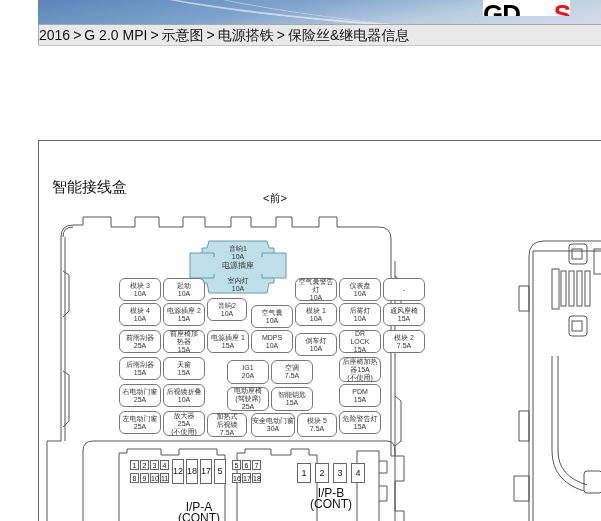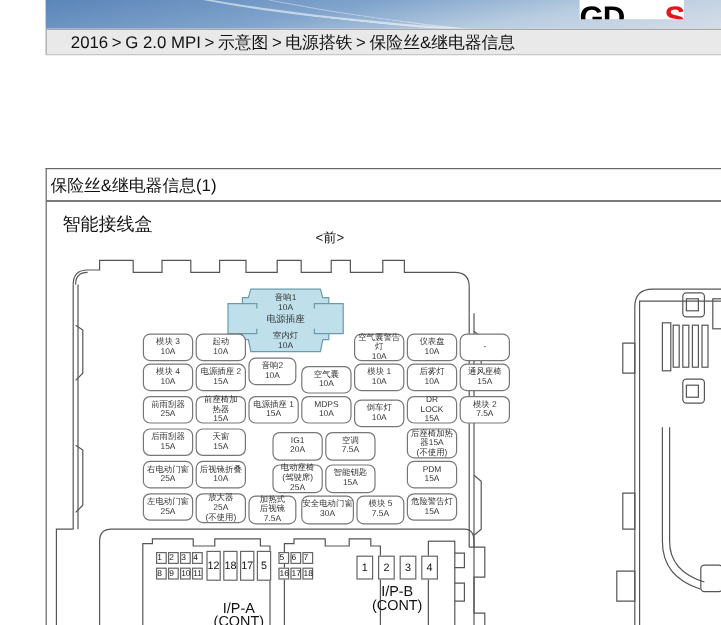--- a/index.html
+++ b/index.html
@@ -5,52 +5,51 @@
   * { box-sizing: border-box; margin: 0; padding: 0; }
   html, body { width: 601px; height: 521px; overflow: hidden; background: #ffffff; font-family: "Liberation Sans", "DejaVu Sans", sans-serif; }
   .banner { position: absolute; left: 38px; top: 0; width: 563px; height: 24px;
     background: linear-gradient(170deg, #5b85b8 0%, #7fa3cc 40%, #b9cde0 70%, #d5dde8 100%); overflow: hidden; }
   .banner .swoosh { position: absolute; left: 80px; top: -12px; width: 360px; height: 30px; border-bottom: 2px solid rgba(255,255,255,0.55); border-radius: 50%; transform: rotate(6deg); }
   .banner .swoosh2 { position: absolute; left: 140px; top: -4px; width: 280px; height: 20px; border-bottom: 1px solid rgba(255,255,255,0.4); border-radius: 50%; transform: rotate(8deg); }
   .logo { position: absolute; left: 445px; top: 0; width: 87px; height: 16px; background: #ffffff; display: flex; align-items: flex-end; justify-content: space-between; overflow: hidden; }
   .logo span { font-family: "Liberation Sans", sans-serif; font-weight: bold; font-size: 26px; line-height: 20px; letter-spacing: -1px; margin-bottom: -8px; }
   .logo .g { color: #000; } .logo .s { color: #e3161b; }
   .breadcrumb { position: absolute; left: 38px; top: 24px; width: 563px; height: 22px; background: #e9e9e9; border-top: 1px solid #a8a8a8; border-bottom: 1px solid #c8c8c8; border-left: 1px solid #a8a8a8;
-    font-size: 14px; line-height: 20px; padding-left: 20px; color: #111; white-space: nowrap; }
+    font-size: 14px; line-height: 20px; padding-left: 0; color: #111; white-space: nowrap; }
   .breadcrumb .sep { margin: 0 3px; }
   .panel { position: absolute; left: 38px; top: 140px; width: 563px; height: 381px; border-left: 1px solid #666; border-top: 1px solid #666; background: #fff; }
   .panel-title { height: 27px; border-bottom: 1px solid #222; font-size: 14px; line-height: 26px; padding-left: 3px; color: #111; }
   .subtitle { position: absolute; left: 13px; top: 37px; font-size: 15px; color: #111; text-align: right; }
   .front { position: absolute; left: 224px; top: 50px; font-size: 11px; color: #111; }
   svg.diagram { position: absolute; left: 0; top: 0; }
   .fuse { position: absolute; background: #fff; border: 1px solid #777; border-radius: 6px; font-size: 7px; line-height: 8px; text-align: center; color: #333; display: flex; flex-direction: column; justify-content: center; align-items: center; }
   .fuse span { display: block; }
   .conn-label { position: absolute; font-size: 12px; line-height: 11px; text-align: center; color: #111; }
-  .pin { position: absolute; border: 1px solid #666; background: #fff; font-size: 7px; line-height: 9px; text-align: left; color: #111; }
+  .pin { position: absolute; border: 1px solid #666; background: #fff; font-size: 7px; line-height: 9px; text-align: center; color: #111; }
   .pin.big { font-size: 9px; display:flex; align-items:center; justify-content:center; }
   .blue-label { position: absolute; font-size: 7px; line-height: 8px; text-align: center; color: #333; }
 </style>
 </head>
 <body>
 
 <div class="banner">
   <div class="swoosh"></div>
   <div class="swoosh2"></div>
   <div class="logo">
     <span class="g">GD</span>
       <span class="s">S</span>
   </div>
 </div>
 
 <div class="breadcrumb">
   <span>2016</span><span class="sep">&gt;</span><span>G 2.0 MPI</span><span class="sep">&gt;</span><span>示意图</span><span class="sep">&gt;</span><span>电源搭铁</span><span class="sep">&gt;</span><span>保险丝&amp;继电器信息</span>
 </div>
 
 <div class="panel">
-  <div class="panel-title">保险丝&amp;继电器信息(1)</div>
   <div class="subtitle">智能接线盒</div>
   <div class="front">&lt;前&gt;</div>
 
   <svg class="diagram" width="563" height="381">
     <g fill="none" stroke="#555" stroke-width="1">
 
       <path d="M 22 96 Q 22 84 34 84 L 44 84 L 44 76 L 72 76 L 72 86 L 96 86 L 96 76 L 120 76 L 120 86 L 144 86 L 144 76 L 166 76 L 166 86 L 192 86 L 192 76 L 212 76 L 212 86 L 237 86 L 237 76 L 253 76 L 253 86 L 280 86 L 280 76 L 298 76 L 298 86 L 340 86 Q 352 86 352 98 L 352 120"></path>
       <path d="M 24 96 Q 24 86 34 86"></path>
 
       <path d="M 22 96 L 22 300"></path>

